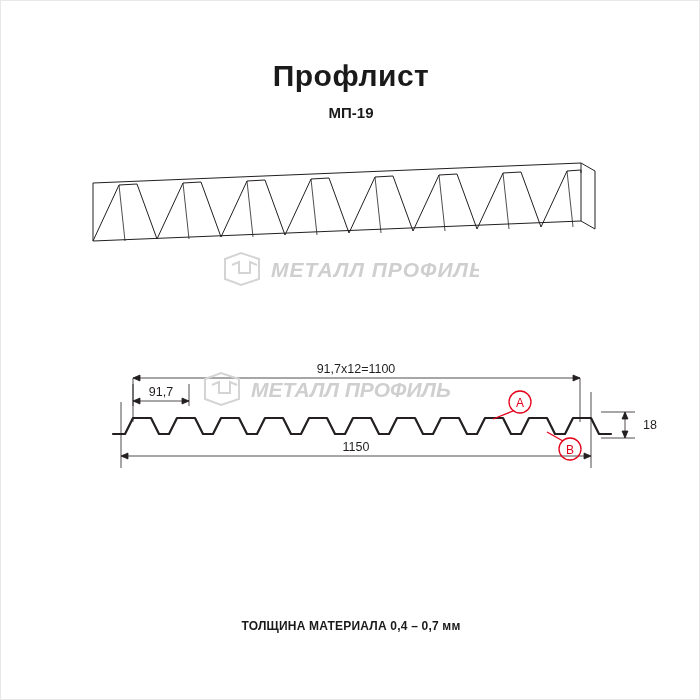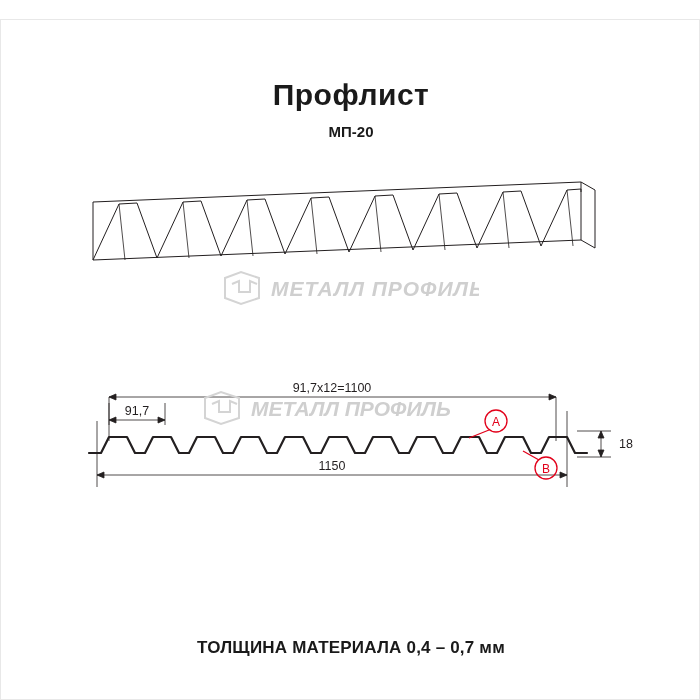--- a/index.html
+++ b/index.html
@@ -13,21 +13,20 @@
     font-family: "Liberation Sans", sans-serif;
     color: #1a1a1a;
     position: relative;
     overflow: hidden;
   }
   .page {
     position: absolute;
     inset: 0;
     border: 1px solid #e8e8e8;
     box-sizing: border-box;
-    margin-top: 19px;
   }
   .title {
     position: absolute;
     top: 58px;
     left: 0;
     width: 700px;
     text-align: center;
     font-size: 30px;
     font-weight: bold;
     letter-spacing: 0.5px;
@@ -42,34 +41,34 @@
     font-size: 15px;
     font-weight: bold;
     color: #1a1a1a;
   }
   .footnote {
     position: absolute;
     top: 618px;
     left: 0;
     width: 700px;
     text-align: center;
-    font-size: 17px;
+    font-size: 12px;
     font-weight: bold;
     letter-spacing: 0.2px;
     color: #1a1a1a;
   }
   .figure-top {
     position: absolute;
     top: 140px;
     left: 60px;
   }
   .figure-bottom {
     position: absolute;
     top: 355px;
-    left: 48px;
+    left: 72px;
   }
   .wm {
     position: absolute;
     pointer-events: none;
     user-select: none;
     font-style: italic;
   }
   .wm-top { top: 248px; left: 218px; }
   .wm-bottom { top: 368px; left: 198px; }
   .wm-text {
@@ -87,21 +86,21 @@
   .callout { fill: none; stroke: #e2001a; stroke-width: 1.3; }
   .callout-t { fill: #e2001a; font-size: 12px; font-family: "Liberation Sans", sans-serif; }
   .dimtext { fill: #231f20; font-size: 12.5px; font-family: "Liberation Sans", sans-serif; }
 </style>
 </head>
 <body>
 
 <div class="page">
 
   <div class="title">Профлист</div>
-  <div class="subtitle">МП-20</div>
+  <div class="subtitle">МП-19</div>
 
   <div class="figure-top">
     <svg width="580" height="140" viewBox="0 0 580 140">
 
       <path class="ln" d="M 32 42 L 520 22"></path>
 
       <path class="ln" d="M 520 22 L 534 30 L 534 40"></path>
       <path class="ln" d="M 520 22 L 520 32"></path>
 
       <path class="ln" d="M 32 42 L 32 100 L 520 80"></path>

